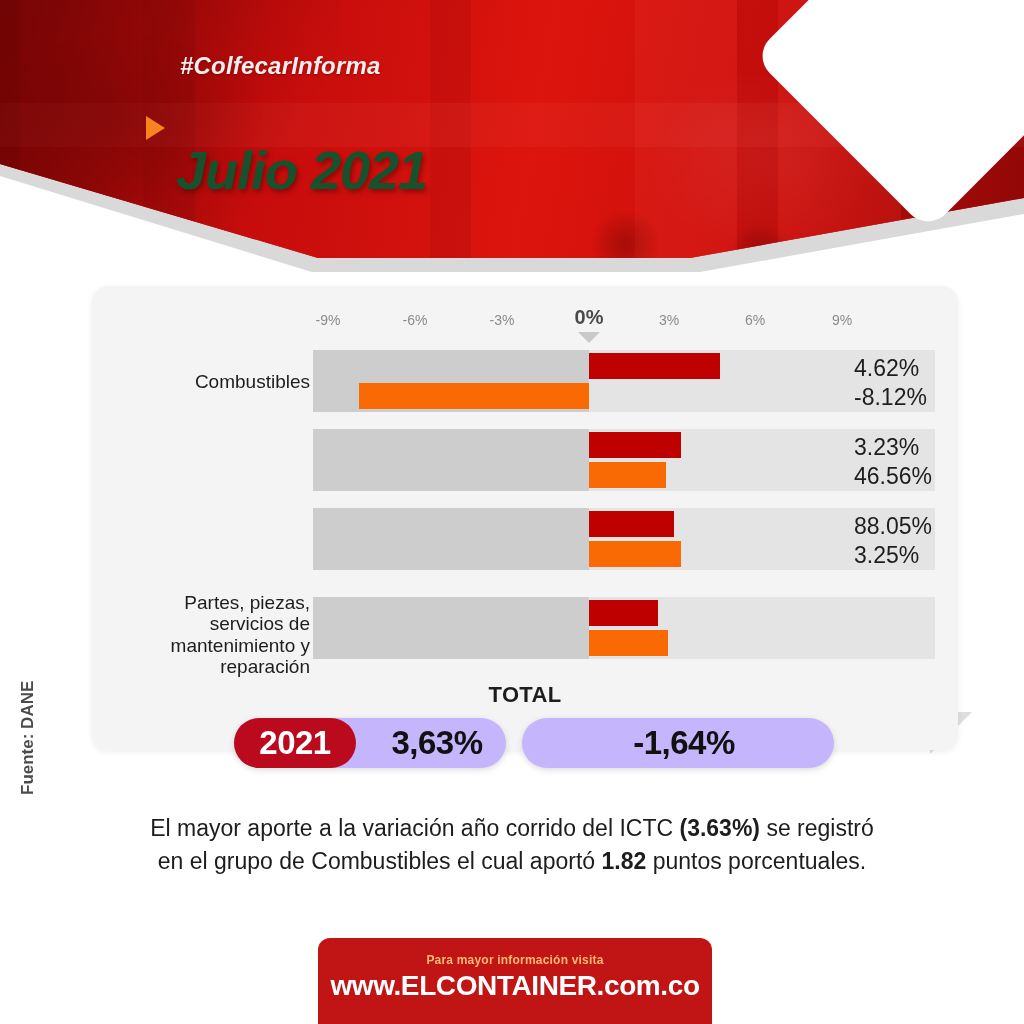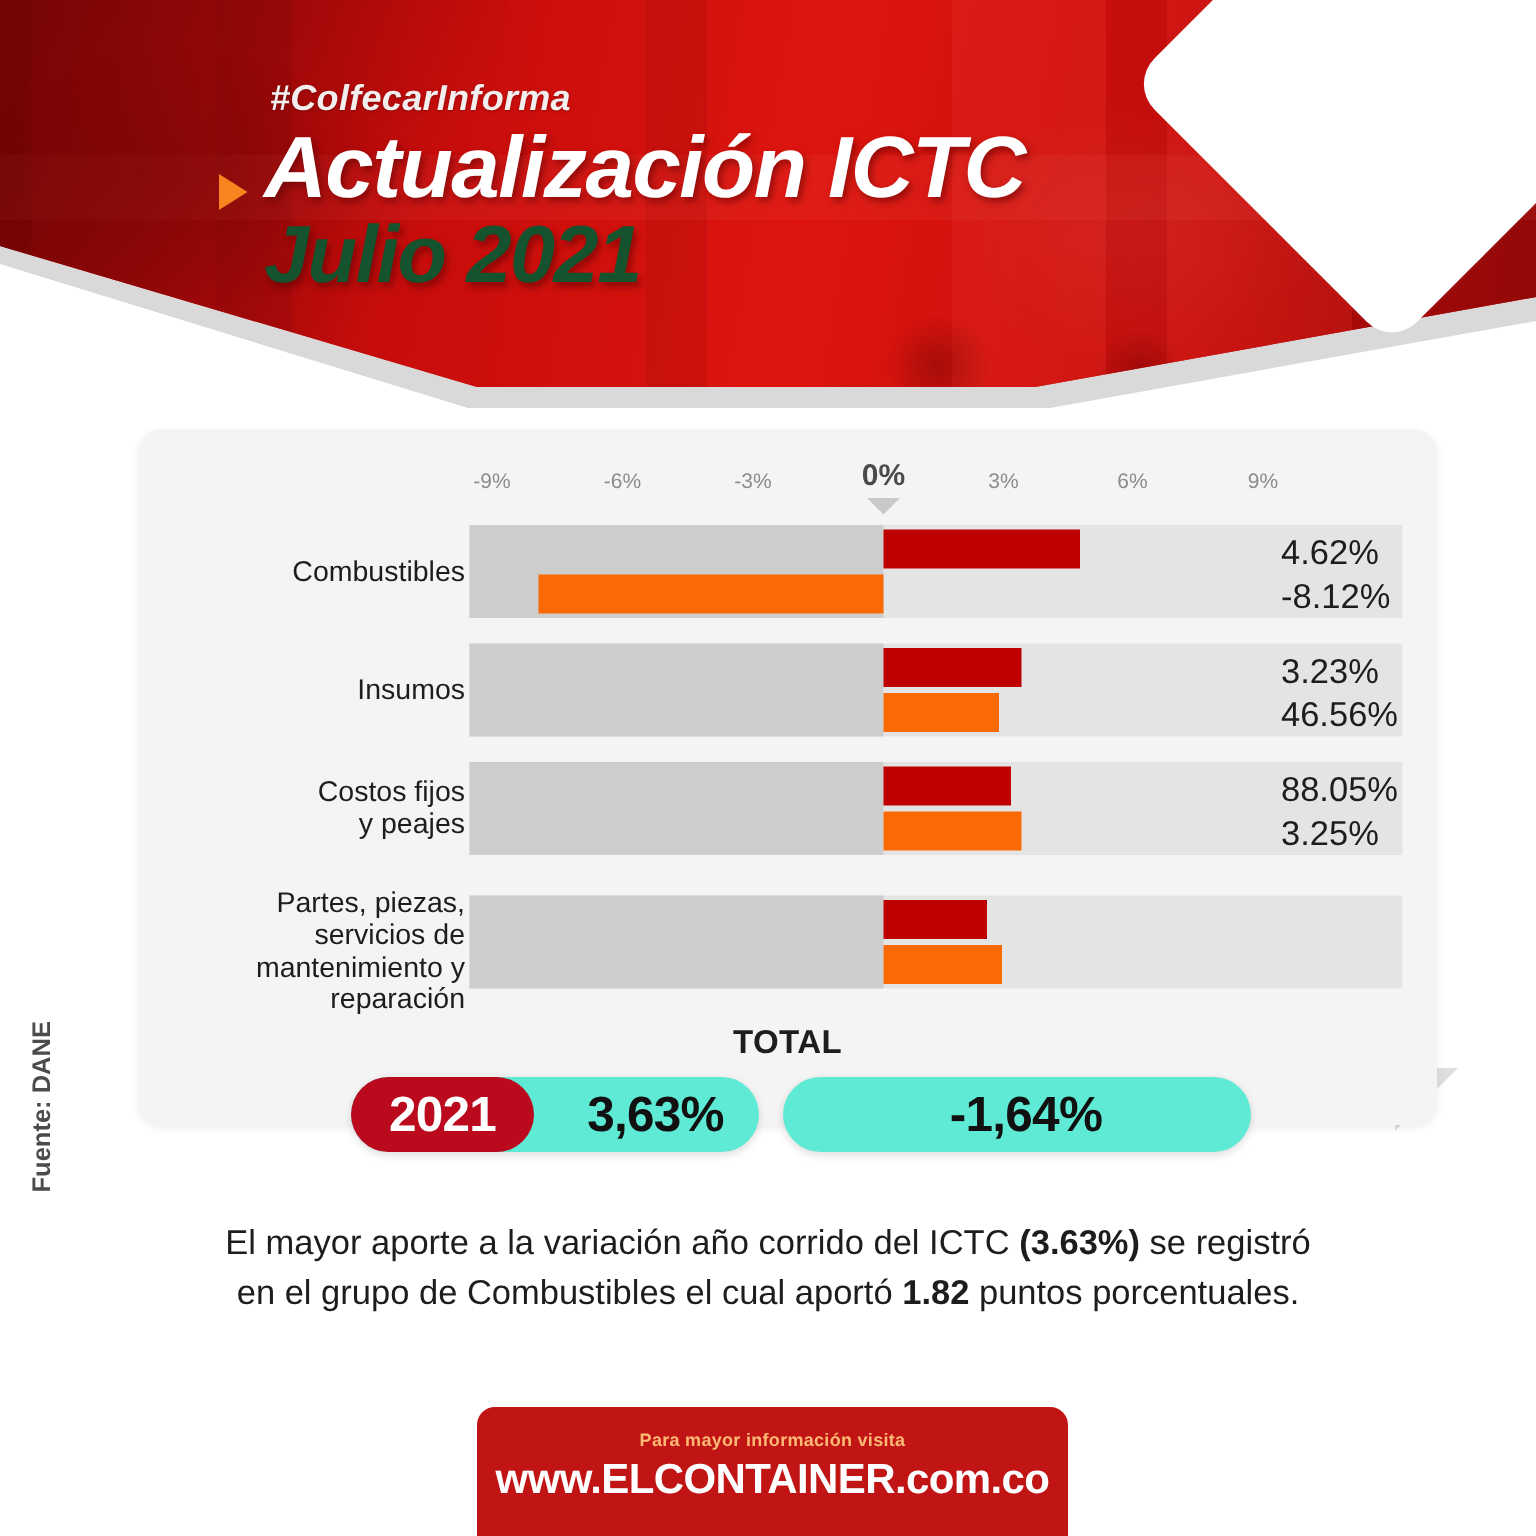--- a/index.html
+++ b/index.html
@@ -165,21 +165,21 @@
 
   .total-label{
     position:absolute;left:0;top:396px;width:866px;
     text-align:center;font-size:22px;font-weight:700;color:#1d1d1d;
     letter-spacing:.3px;
   }
 
   
   .pill{
     position:absolute;height:50px;border-radius:25px;
-    background:#5eead4;
+    background:#c4b5fd;
     box-shadow:0 2px 6px rgba(0,0,0,.14);
     display:flex;align-items:center;
   }
   .pill .year{
     height:50px;min-width:122px;border-radius:25px;
     display:flex;align-items:center;justify-content:center;
     color:#ffffff;font-size:33px;font-weight:700;letter-spacing:-.5px;
   }
   .pill .year.y2021{background:#bb0a1e;}
   .pill .year.y2020{background:#f97d10;}
@@ -219,21 +219,20 @@
 
   <div class="header">
     <div class="hdr-graybar"></div>
     <div class="hdr-red"></div>
     <div class="hdr-photo"></div>
     <div class="hdr-photo2"></div>
     <div class="hdr-shade-left"></div>
 
     <div class="hashtag">#ColfecarInforma</div>
     <div class="title-arrow"></div>
-    <div class="title1">Actualización ICTC</div>
     <div class="title2">Julio 2021</div>
   </div>
 
   <div class="logo-wrap"></div>
   <div class="logo-inner">
     
     
   </div>
 
   <div class="panel-shadow-tri"></div>
@@ -263,34 +262,31 @@
           <div>4.62%</div>
           <div>-8.12%</div>
         </div>
       </div>
 
       <div class="row" style="top:143px;height:62px">
         <div class="band" style="left:221px;top:0;width:622px;height:62px"></div>
         <div class="band-neg" style="left:221px;top:0;width:276px;height:62px"></div>
         <div class="bar red" style="left:497px;top:3px;width:92px"></div>
         <div class="bar orange" style="left:497px;top:33px;width:77px"></div>
-        <div class="row-label" style="top:21px">Insumos</div>
         <div class="row-values" style="left:762px;top:4px">
           <div>3.23%</div>
           <div>46.56%</div>
         </div>
       </div>
 
       <div class="row" style="top:222px;height:62px">
         <div class="band" style="left:221px;top:0;width:622px;height:62px"></div>
         <div class="band-neg" style="left:221px;top:0;width:276px;height:62px"></div>
         <div class="bar red" style="left:497px;top:3px;width:85px"></div>
         <div class="bar orange" style="left:497px;top:33px;width:92px"></div>
-        <div class="row-label" style="top:10px;white-space:pre-line">Costos fijos
-y peajes</div>
         <div class="row-values" style="left:762px;top:4px">
           <div>88.05%</div>
           <div>3.25%</div>
         </div>
       </div>
 
       <div class="row" style="top:311px;height:62px">
         <div class="band" style="left:221px;top:0;width:622px;height:62px"></div>
         <div class="band-neg" style="left:221px;top:0;width:276px;height:62px"></div>
         <div class="bar red" style="left:497px;top:3px;width:69px"></div>

